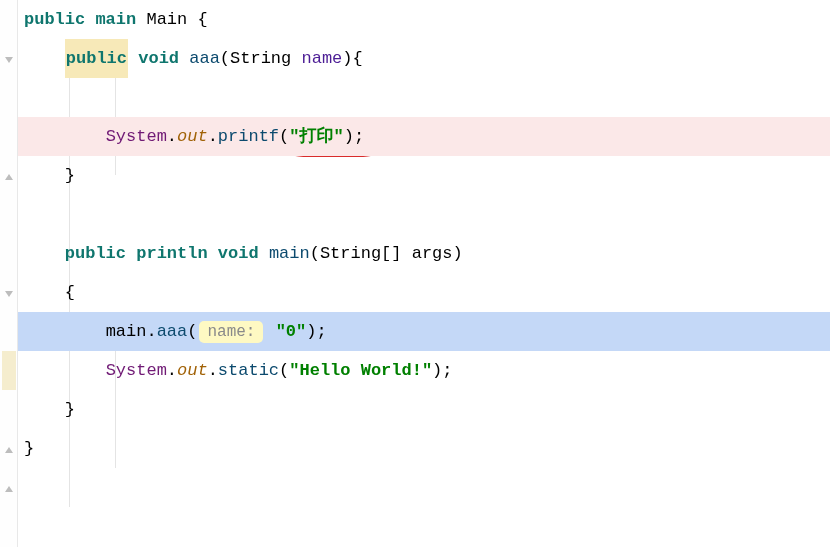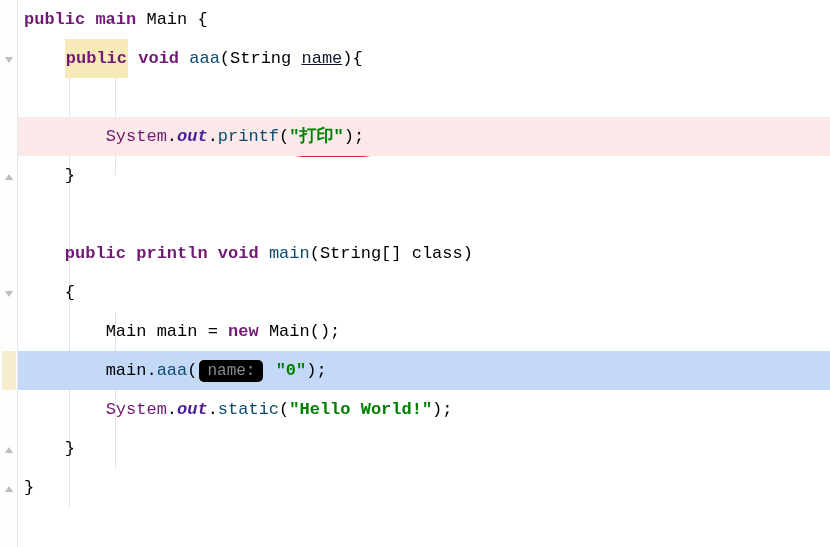--- a/index.html
+++ b/index.html
@@ -35,25 +35,25 @@
       top: 0;
       right: 0;
     }
     .line {
       height: 39px;
       line-height: 39px;
       white-space: pre;
       padding-left: 6px;
       position: relative;
     }
-    .kw { color: #701a75; font-weight: bold; font-family: Liberation Mono, monospace; }
+    .kw { color: #0f766e; font-weight: bold; font-family: Liberation Mono, monospace; }
     .cls { color: #000000; }
-    .unused { color: #0f172a; text-decoration: underline; }
+    .unused { color: #4c1d95; }
     .sys { color: #701a75; }
-    .static-field { color: #4c1d95; font-style: italic; font-weight: bold; }
+    .static-field { color: #a16207; font-style: italic; }
     .method { color: #0c4a6e; }
     .str { color: #008000; font-weight: bold; }
     .punct { color: #000000; }
     .warn-bg {
       background: #f7e9b8;
       display: inline-block;
       padding: 0 1px;
     }
     .error-line-bg {
       background: #fbe8e8;
@@ -62,21 +62,21 @@
       background: #c4d8f7;
     }
     .caret-gutter {
       position: absolute;
       left: 0;
       width: 14px;
       height: 39px;
       background: #f5edce;
     }
     .hint {
-      background: #000000;
+      background: #fef9c3;
       color: #8a8a8a;
       border-radius: 5px;
       padding: 2px 8px 2px 8px;
       margin: 0 2px;
       font-size: 16px;
     }
     .underline-red {
       position: absolute;
       height: 6px;
       pointer-events: none;
@@ -138,25 +138,24 @@
   </div>
 
   <div class="line"></div>
 
   <div class="line error-line-bg">        <span class="sys">System</span><span class="punct">.</span><span class="static-field">out</span><span class="punct">.</span><span class="method">printf</span><span class="punct">(</span><span class="str">"打印"</span><span class="punct">)</span><span class="punct">;</span></div>
 
   <div class="line">    <span class="punct">}</span></div>
 
   <div class="line"></div>
 
-  <div class="line">    <span class="kw">public</span> <span class="kw">println</span> <span class="kw">void</span> <span class="method">main</span><span class="punct">(</span><span class="cls">String</span><span class="punct">[]</span> <span class="cls">class</span><span class="punct">)</span></div>
+  <div class="line">    <span class="kw">public</span> <span class="kw">println</span> <span class="kw">void</span> <span class="method">main</span><span class="punct">(</span><span class="cls">String</span><span class="punct">[]</span> <span class="cls">args</span><span class="punct">)</span></div>
 
   <div class="line">    <span class="punct">{</span></div>
 
-  <div class="line">        <span class="cls">Main</span> <span>main</span> <span class="punct">=</span> <span class="kw">new</span> <span class="cls">Main</span><span class="punct">()</span><span class="punct">;</span></div>
 
   <div class="line caret-line-bg">        <span>main</span><span class="punct">.</span><span class="method">aaa</span><span class="punct">(</span><span class="hint">name:</span> <span class="str">"0"</span><span class="punct">)</span><span class="punct">;</span></div>
 
   <div class="line">        <span class="sys">System</span><span class="punct">.</span><span class="static-field">out</span><span class="punct">.</span><span class="method">static</span><span class="punct">(</span><span class="str">"Hello World!"</span><span class="punct">)</span><span class="punct">;</span></div>
 
   <div class="line">    <span class="punct">}</span></div>
 
   <div class="line"><span class="punct">}</span></div>
 
 </div>

